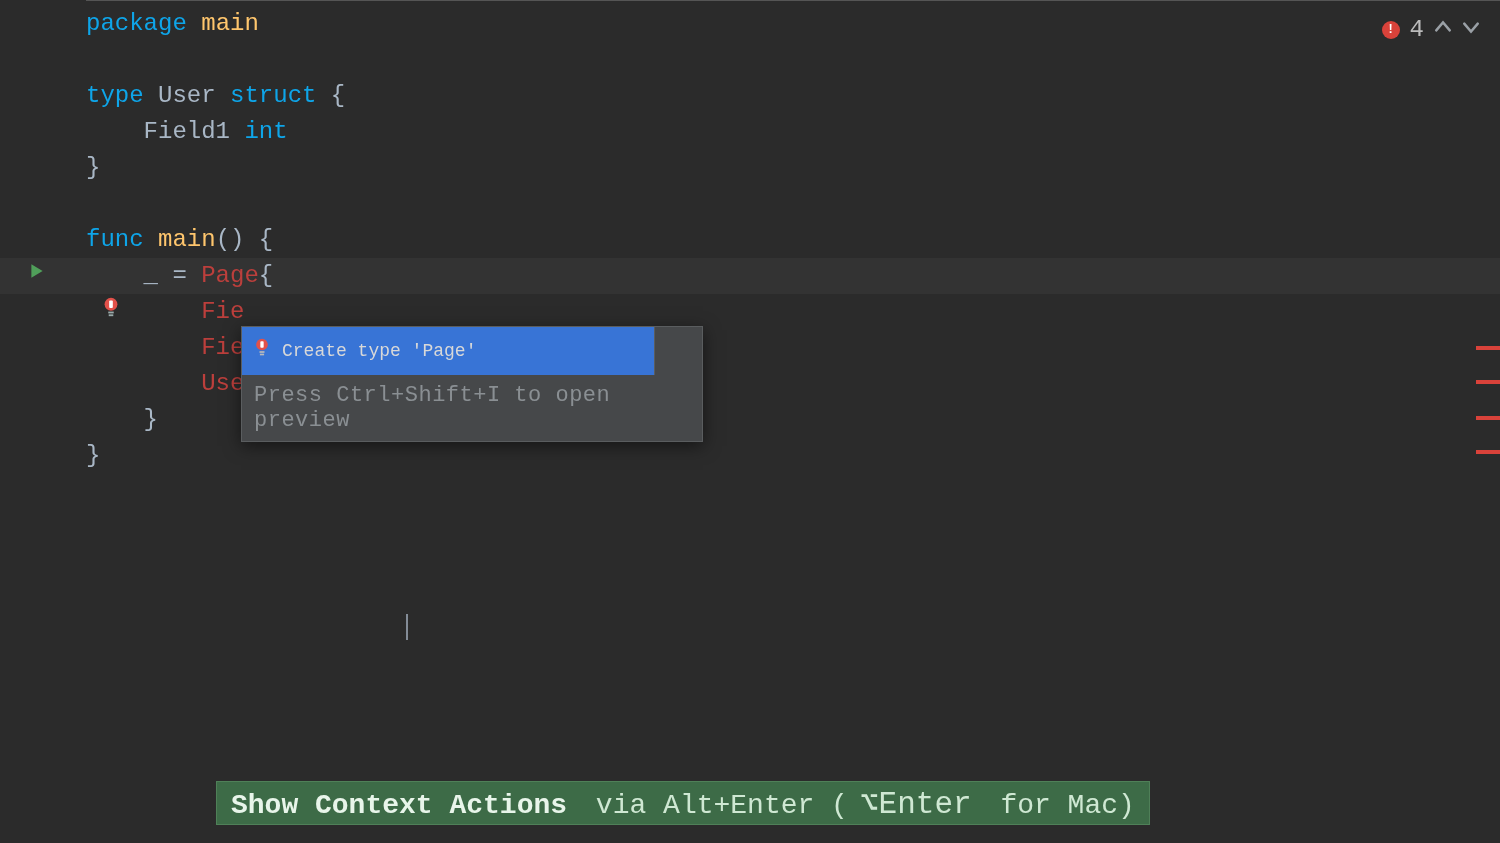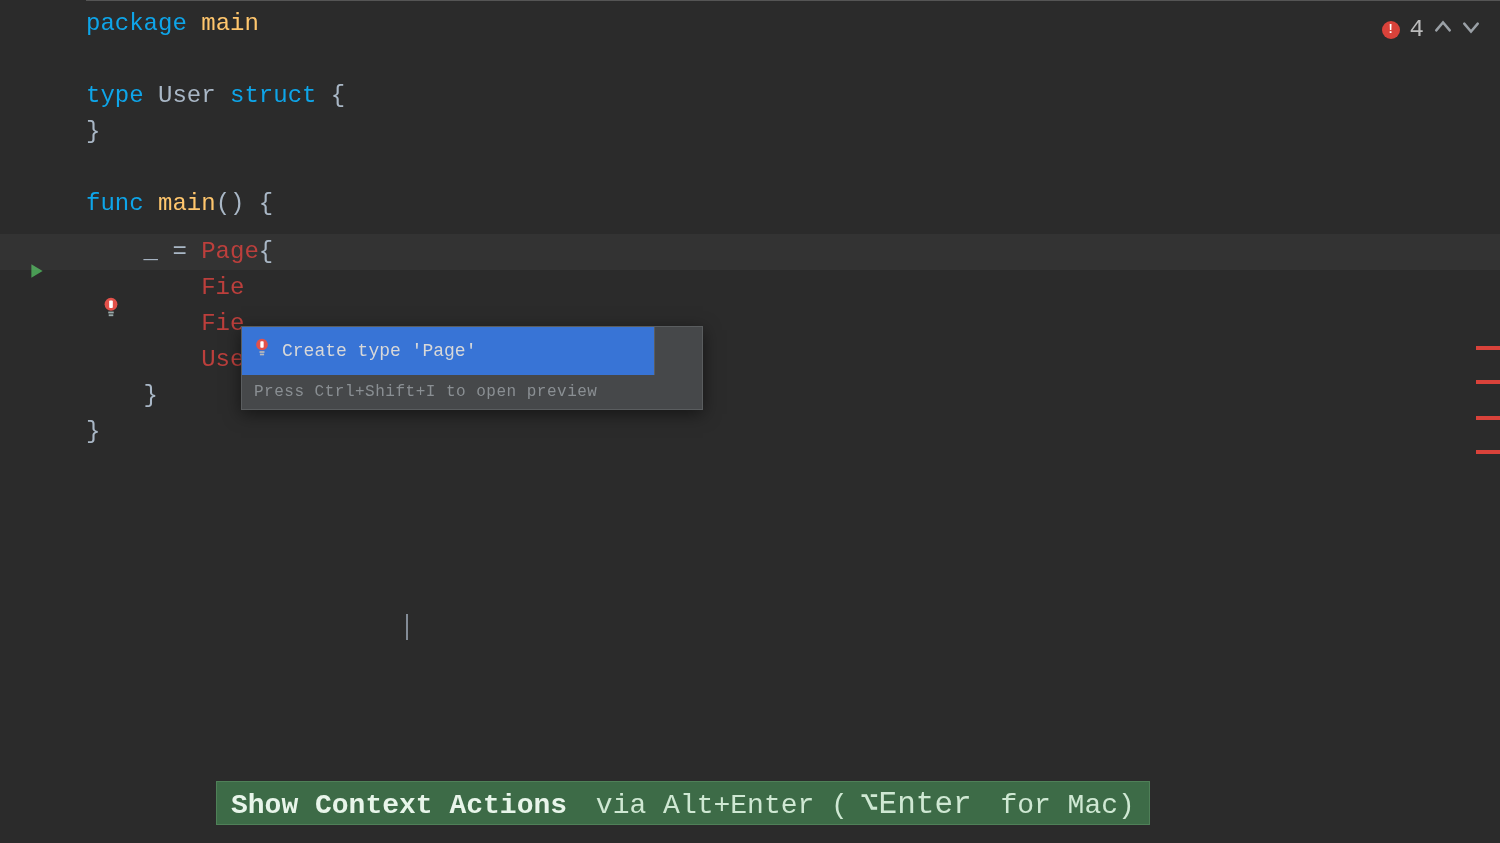--- a/index.html
+++ b/index.html
@@ -32,21 +32,20 @@
     height: 36px;
     line-height: 36px;
     white-space: pre;
     color: #a9b7c6;
   }
   .line.highlight {
     background: rgba(255,255,255,0.04);
     margin-left: -86px;
     padding-left: 86px;
     width: calc(100% + 86px);
-    margin-top: 12px;
   }
   .kw { color: #0ea5e9; }
   .ident { color: #a9b7c6; }
   .typename { color: #ffc66d; }
   .funcname { color: #ffc66d; }
   .err { color: #bc3f3c; }
   .punc { color: #a9b7c6; }
 
   .run-icon {
     position: absolute;
@@ -92,21 +91,21 @@
     background: #46484a;
     border-left: 1px solid #5a5d5f;
   }
   .popup-row1 {
     display: flex;
   }
   .popup-item-main { flex: 1; }
   .popup-hint {
     padding: 8px 12px;
     color: #8a8f93;
-    font-size: 16px;
+    font-size: 22px;
     letter-spacing: 0.5px;
   }
   .bulb-small { margin-top: 2px; }
 
   
   .inspect-bar {
     position: absolute;
     top: 16px;
     right: 20px;
     display: flex;
@@ -183,20 +182,21 @@
     <rect x="10" y="5" width="4" height="8" rx="1" fill="#fff"></rect>
     <rect x="9" y="17" width="6" height="2" fill="#9aa"></rect>
     <rect x="9.5" y="20" width="5" height="2" fill="#9aa"></rect>
   </svg>
 </div>
 
 <div class="code-area">
   <div class="line"><span class="kw">package</span><span class="typename"> main</span></div>
   <div class="line"></div>
   <div class="line"><span class="kw">type</span><span class="ident"> User </span><span class="kw">struct</span><span class="punc"> {</span></div>
+  <div class="line"><span>    </span><span class="ident">Field1 </span><span class="kw">int</span></div>
   <div class="line"><span class="punc">}</span></div>
   <div class="line"></div>
   <div class="line"><span class="kw">func</span><span class="funcname"> main</span><span class="punc">() {</span></div>
   <div class="line highlight"><span>    </span><span class="ident">_ = </span><span class="err">Page</span><span class="punc">{</span></div>
   <div class="line"><span>        </span><span class="err">Fie</span></div>
   <div class="line"><span>        </span><span class="err">Fie</span></div>
   <div class="line"><span>        </span><span class="err">Users</span><span class="ident">:  []</span><span class="ident">User</span><span class="punc">{}</span><span class="kw">,</span></div>
   <div class="line"><span>    </span><span class="punc">}</span></div>
   <div class="line"><span class="punc">}</span></div>
 </div>

